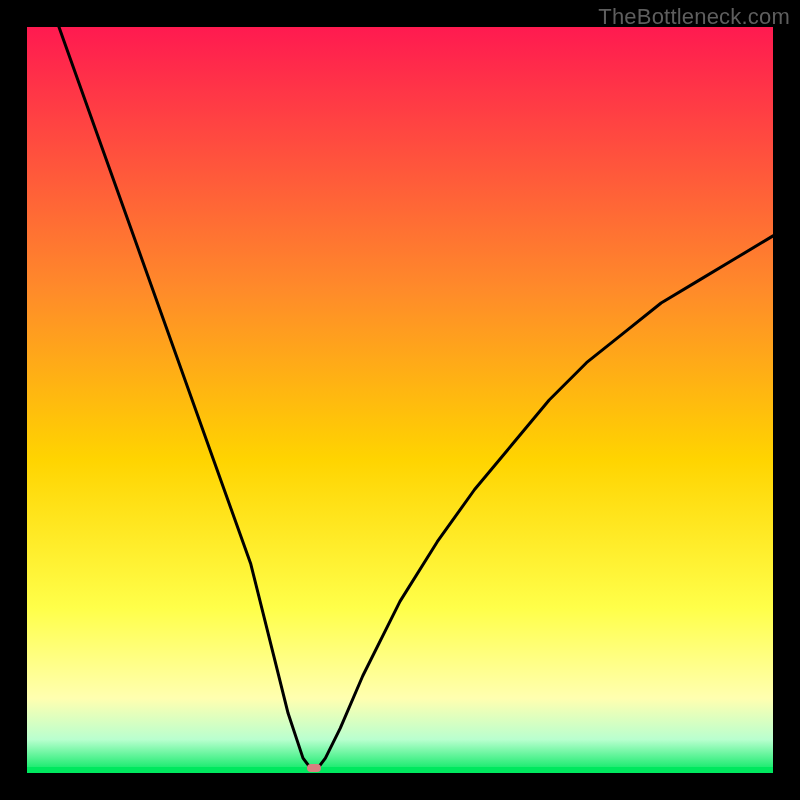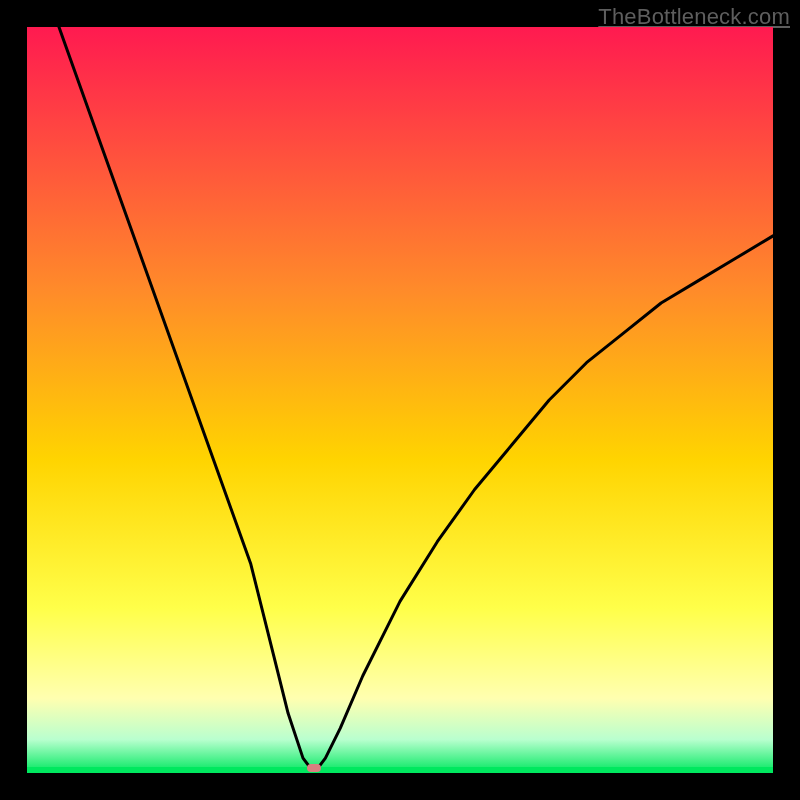--- a/index.html
+++ b/index.html
@@ -42,21 +42,20 @@
     height: 100%;
   }
   .attribution {
     position: absolute;
     top: 4px;
     right: 10px;
     color: #5e5e5e;
     font-size: 22px;
     font-weight: 500;
     letter-spacing: 0.2px;
-    text-decoration: underline;
   }
 </style>
 </head>
 <body>
 
 <div class="attribution">TheBottleneck.com</div>
 
 <div class="frame">
   <div class="gradient" style="background: linear-gradient(rgb(255, 26, 80) 0%, rgb(255, 138, 42) 35%, rgb(255, 212, 0) 58%, rgb(255, 255, 74) 78%, rgb(255, 255, 176) 90%, rgb(185, 255, 207) 95.5%, rgb(0, 232, 95) 100%);"></div>
   <svg class="curve-svg" viewBox="0 0 746 746" preserveAspectRatio="none">

